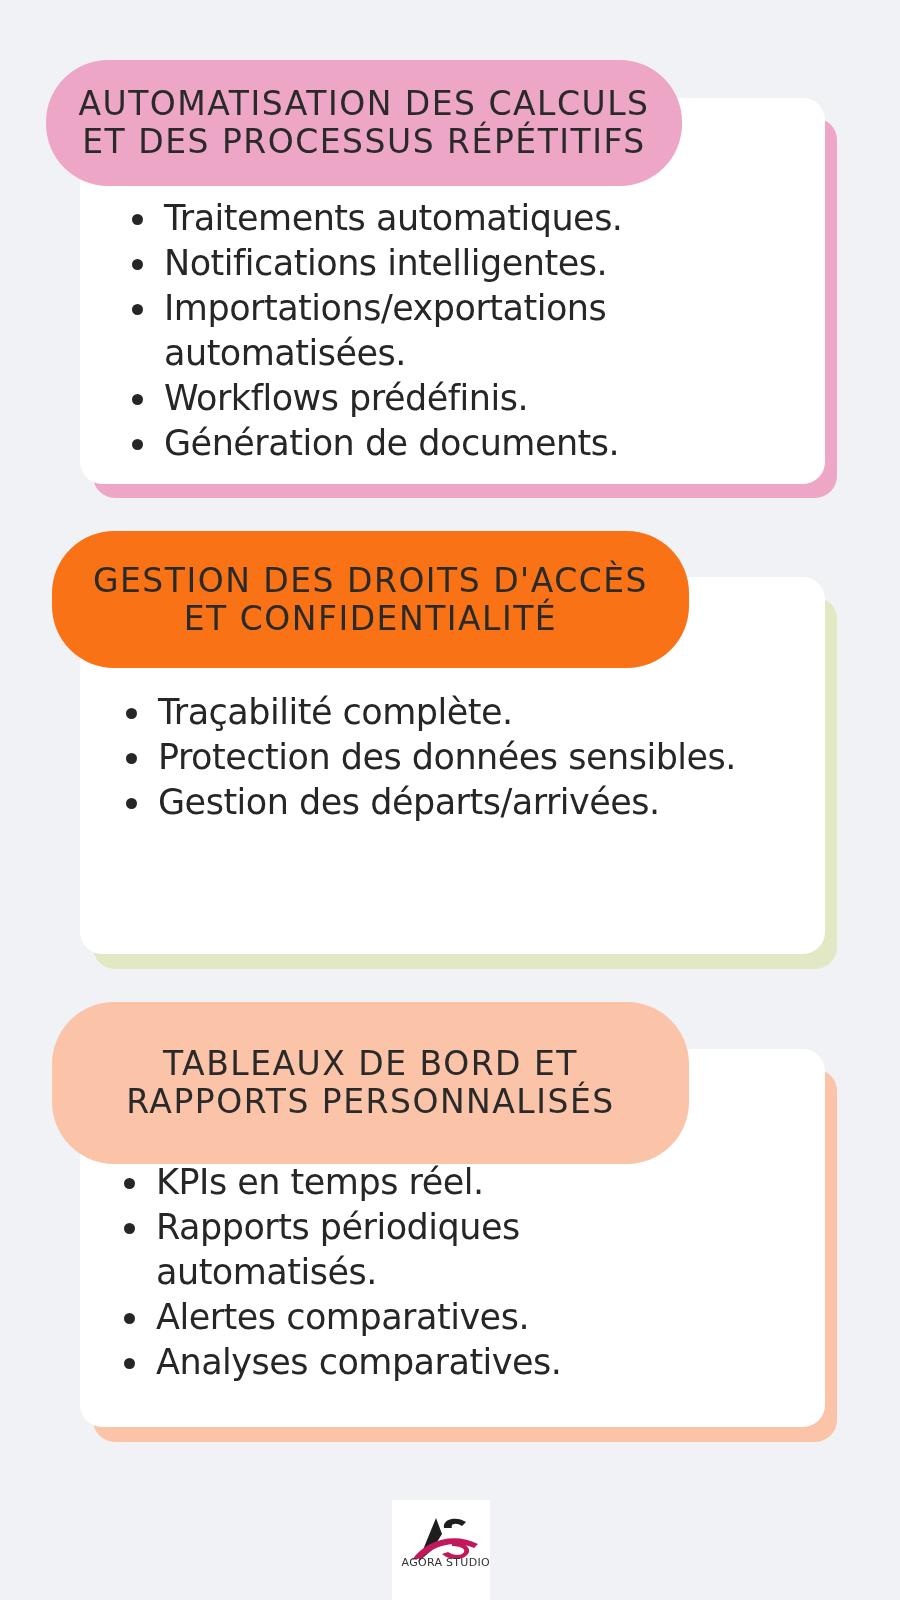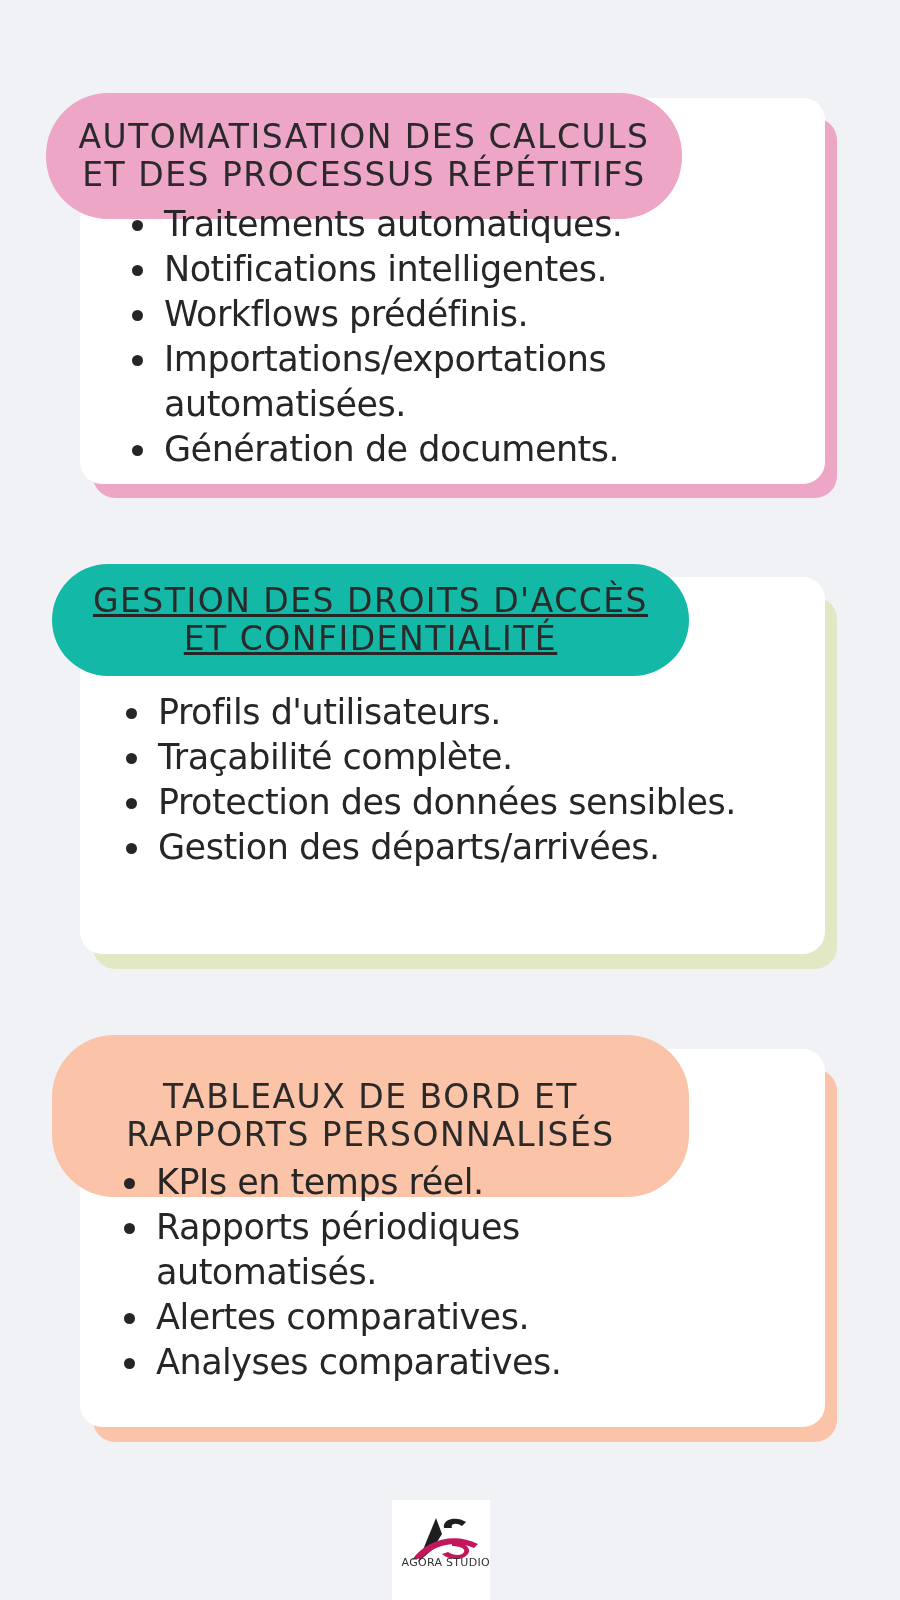--- a/index.html
+++ b/index.html
@@ -2,57 +2,56 @@
 <html><head>
 <meta charset="utf-8">
 <style>
   html,body{margin:0;padding:0;}
   body{width:900px;height:1600px;background:#f1f2f6;position:relative;overflow:hidden;
        font-family:"DejaVu Sans","Liberation Sans",sans-serif;color:#262626;}
   .section{position:absolute;left:0;width:900px;}
   .shadow{position:absolute;border-radius:22px;}
   .card{position:absolute;background:#ffffff;border-radius:22px;}
   .pill{position:absolute;border-radius:62px;display:flex;align-items:center;justify-content:center;
-        text-align:center;box-sizing:border-box;padding:12px 20px;margin-top:33px;}
+        text-align:center;box-sizing:border-box;padding:12px 20px;}
   .pill-text{font-size:33px;letter-spacing:1.5px;line-height:38px;font-weight:normal;
              text-transform:uppercase;color:#2a2a2a;white-space:pre-line;}
   ul.items{position:absolute;margin:0;padding:0;list-style:none;}
   ul.items li{position:relative;padding-left:36px;font-size:35px;line-height:45px;color:#262626;letter-spacing:-0.5px;}
   ul.items li::before{content:"";position:absolute;left:4px;top:18px;width:11px;height:11px;border-radius:50%;background:#262626;}
   .logo{position:absolute;left:392px;top:1500px;width:98px;height:100px;background:#ffffff;}
   .logo-label{position:absolute;left:0;width:98px;top:56px;text-align:right;font-size:11px;color:#333;letter-spacing:0.3px;}
 </style>
 </head>
 <body>
 
 <div class="section" style="top:0;">
   <div class="shadow" style="left:93px;top:118px;width:744px;height:380px;background:#eea6c6;"></div>
   <div class="card" style="left:80px;top:98px;width:745px;height:386px;"></div>
   <div class="pill" style="left:46px;top:60px;width:636px;height:126px;background:#eea6c6;">
     <div class="pill-text">AUTOMATISATION DES CALCULS
 ET DES PROCESSUS RÉPÉTITIFS</div>
   </div>
-  <ul class="items" style="left:128px;top:202px;width:620px;">
+  <ul class="items" style="left:128px;top:196px;width:620px;">
     <li>Traitements automatiques.</li>
     <li>Notifications intelligentes.</li>
+    <li style="width:520px;">Importations/exportations automatisées.</li>
     <li>Workflows prédéfinis.</li>
-    <li style="width:520px;">Importations/exportations automatisées.</li>
     <li>Génération de documents.</li>
   </ul>
 </div>
 
 <div class="section" style="top:0;">
   <div class="shadow" style="left:93px;top:597px;width:744px;height:372px;background:#e1e8c3;"></div>
   <div class="card" style="left:80px;top:577px;width:745px;height:377px;"></div>
-  <div class="pill" style="left:52px;top:531px;width:637px;height:112px;background:#14b8a6;text-decoration:underline;">
+  <div class="pill" style="left:52px;top:531px;width:637px;height:137px;background:#f97316;">
     <div class="pill-text">GESTION DES DROITS D'ACCÈS
 ET CONFIDENTIALITÉ</div>
   </div>
   <ul class="items" style="left:122px;top:690px;width:690px;">
-    <li>Profils d'utilisateurs.</li>
     <li>Traçabilité complète.</li>
     <li>Protection des données sensibles.</li>
     <li>Gestion des départs/arrivées.</li>
   </ul>
 </div>
 
 <div class="section" style="top:0;">
   <div class="shadow" style="left:93px;top:1069px;width:744px;height:373px;background:#fbc3a7;"></div>
   <div class="card" style="left:80px;top:1049px;width:745px;height:378px;"></div>
   <div class="pill" style="left:52px;top:1002px;width:637px;height:162px;background:#fbc3a7;">

